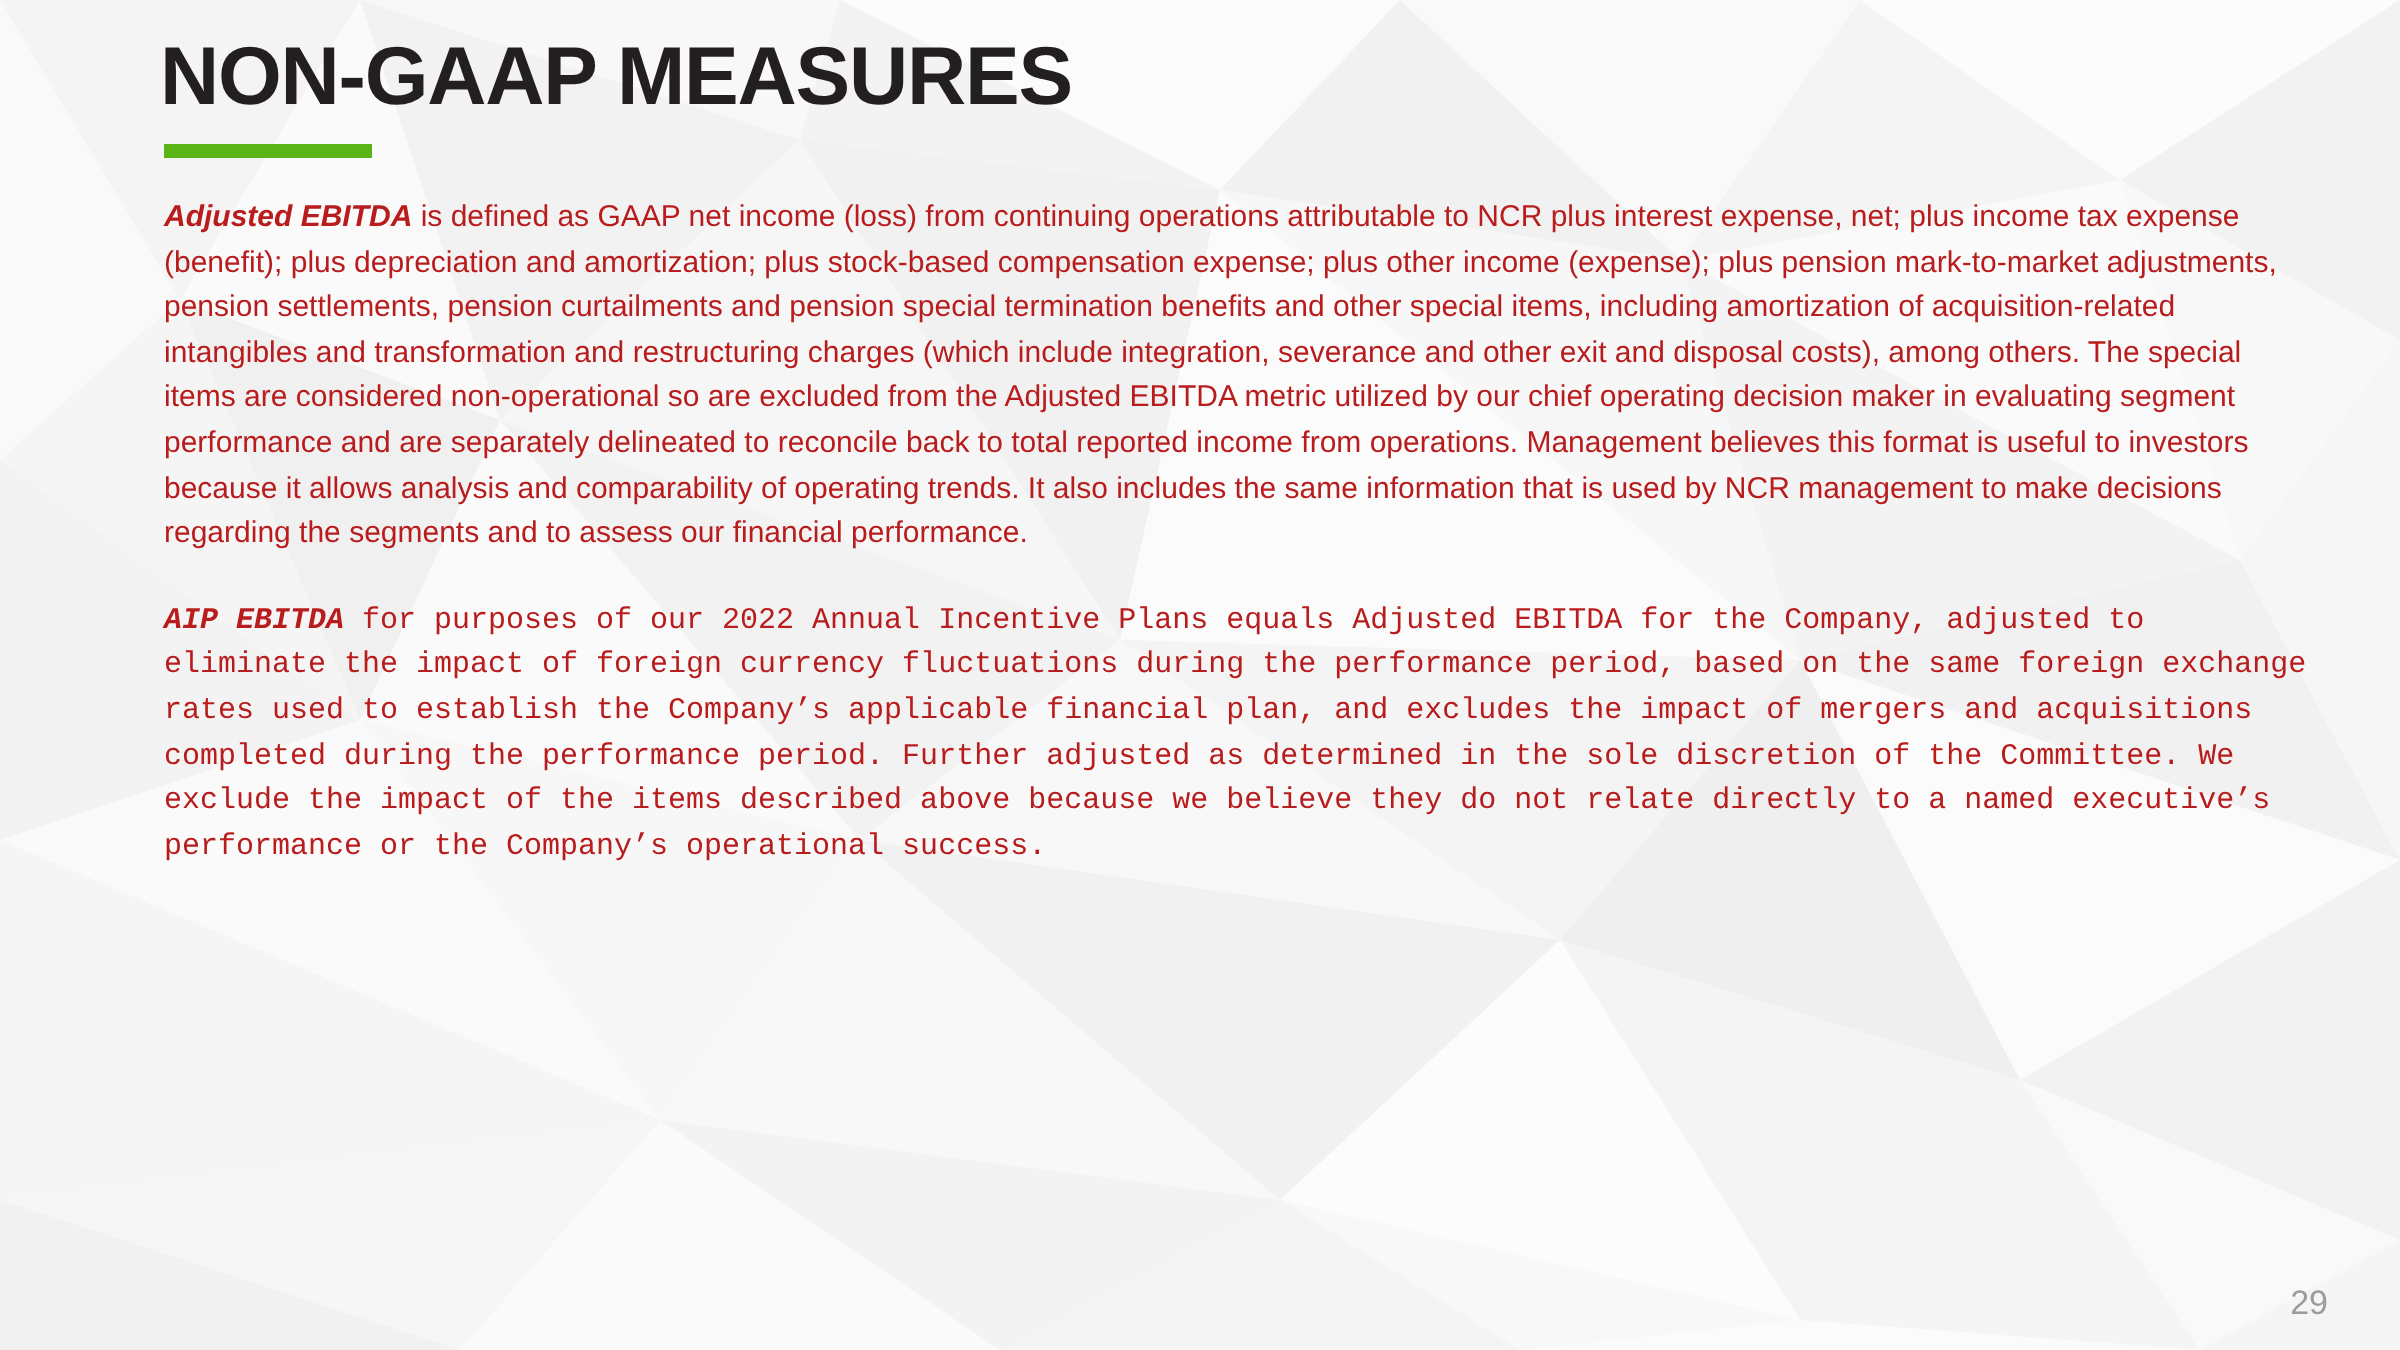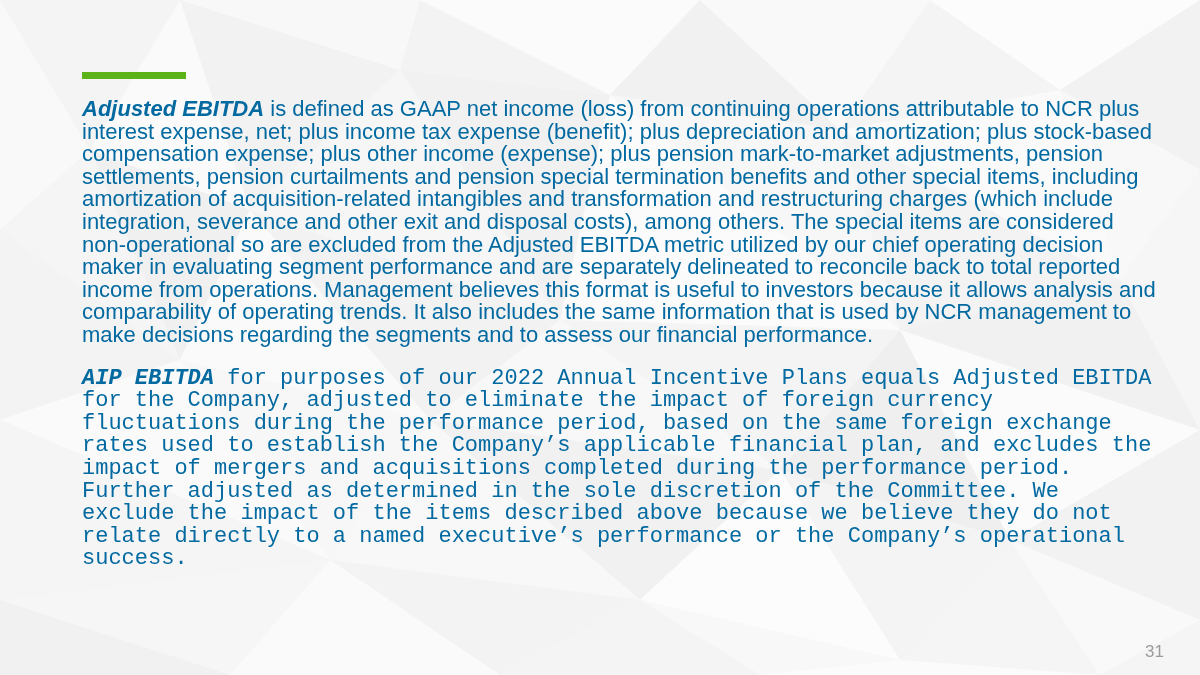--- a/index.html
+++ b/index.html
@@ -61,23 +61,23 @@
   }
 
   .body-block {
     position: absolute;
     left: 82px;
     top: 98px;
     width: 1076px;
   }
 
   .para {
-    font-size: 22px;
+    font-size: 15px;
     line-height: 22.6px;
-    color: #0369a1;
+    color: #b91c1c;
     margin: 0 0 21px 0;
     text-align: left;
     font-family: "Liberation Sans", sans-serif;
   }
 
   .para:last-child {
     margin-bottom: 0;
     font-family: Liberation Mono, monospace;
   }
 
@@ -150,27 +150,28 @@
       <polygon points="0,600 230,675 0,675" fill="#f1f1f1"></polygon>
       <polygon points="640,600 900,660 760,675" fill="#f8f8f8"></polygon>
       <polygon points="640,600 760,675 500,675" fill="#f4f4f4"></polygon>
       <polygon points="900,660 1100,675 760,675" fill="#fbfbfb"></polygon>
       <polygon points="1200,620 1200,675 1100,675" fill="#f5f5f5"></polygon>
     </g>
   </svg>
 
   <div id="content">
 
+    <div class="slide-title">NON-GAAP MEASURES</div>
 
     <div class="title-rule"></div>
 
     <div class="body-block">
 
       <p class="para"><span class="term">Adjusted EBITDA</span><span> is defined as GAAP net income (loss) from continuing operations attributable to NCR plus interest expense, net; plus income tax expense (benefit); plus depreciation and amortization; plus stock-based compensation expense; plus other income (expense); plus pension mark-to-market adjustments, pension settlements, pension curtailments and pension special termination benefits and other special items, including amortization of acquisition-related intangibles and transformation and restructuring charges (which include integration, severance and other exit and disposal costs), among others. The special items are considered non-operational so are excluded from the Adjusted EBITDA metric utilized by our chief operating decision maker in evaluating segment performance and are separately delineated to reconcile back to total reported income from operations. Management believes this format is useful to investors because it allows analysis and comparability of operating trends. It also includes the same information that is used by NCR management to make decisions regarding the segments and to assess our financial performance.</span></p>
 
       <p class="para"><span class="term">AIP EBITDA</span><span> for purposes of our 2022 Annual Incentive Plans equals Adjusted EBITDA for the Company, adjusted to eliminate the impact of foreign currency fluctuations during the performance period, based on the same foreign exchange rates used to establish the Company’s applicable financial plan, and excludes the impact of mergers and acquisitions completed during the performance period. Further adjusted as determined in the sole discretion of the Committee. We exclude the impact of the items described above because we believe they do not relate directly to a named executive’s performance or the Company’s operational success.</span></p>
 
     </div>
 
-    <div class="page-number">31</div>
+    <div class="page-number">29</div>
 
   </div>
 </div>
 
 </body></html>

